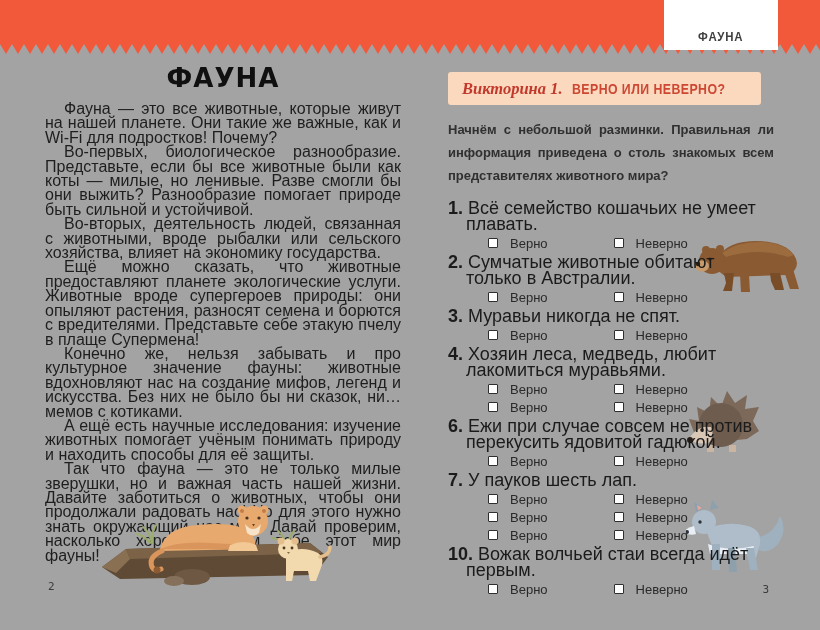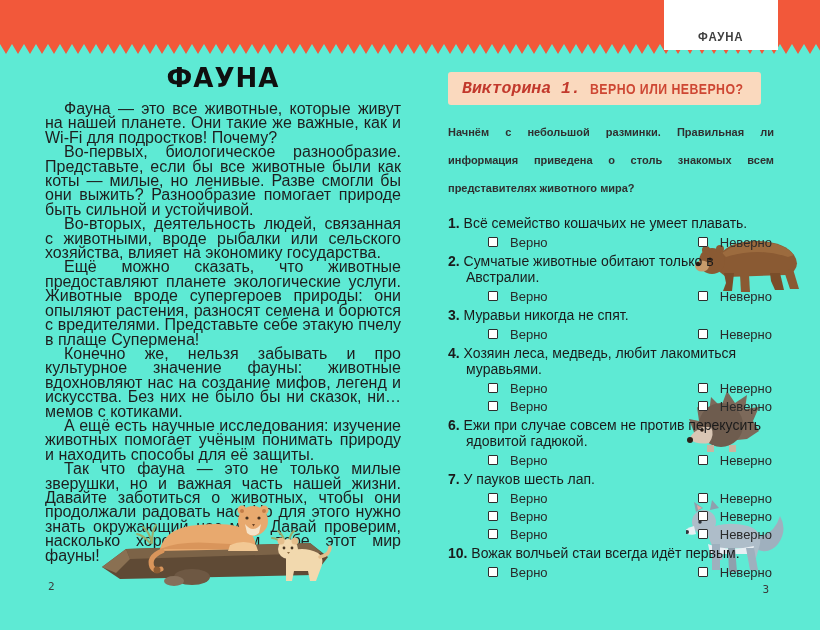--- a/index.html
+++ b/index.html
@@ -4,21 +4,21 @@
 <style>
   :root{
     --orange:#F2583A;
     --peach:#FAD9BE;
     --red:#C2392C;
     --ink:#222;
   }
   *{margin:0;padding:0;box-sizing:border-box;}
   html,body{background:#fff;}
   body{font-family:"Liberation Sans",sans-serif;color:var(--ink);}
-  .spread{position:relative;width:820px;height:630px;background:#5eead4;overflow:hidden;}
+  .spread{position:relative;width:820px;height:630px;background:#a3a3a3;overflow:hidden;}
 
   
   .top-band{position:absolute;top:0;left:0;width:820px;height:44px;background:var(--orange);z-index:1;}
   .band-zigzag{position:absolute;top:44px;left:0;z-index:1;display:block;}
   .fauna-tab{position:absolute;top:0;left:664px;width:114px;height:50px;background:#fff;z-index:2;
     display:flex;align-items:flex-end;justify-content:center;padding-bottom:6px;}
   .fauna-tab .tab-label{font-size:13px;font-weight:bold;color:#3f3f3f;letter-spacing:1px;
     display:inline-block;transform:scaleX(.88);}
 
   
@@ -28,33 +28,33 @@
   .article p{font-size:16px;line-height:14.4px;text-align:justify;text-indent:19px;color:#1e1e1e;}
   .lion-scene{position:absolute;left:45px;top:428px;}
   .pageno{position:absolute;font-size:11px;color:#3b3b3b;font-family:"DejaVu Sans Mono",monospace;}
   .pageno.left{left:3px;top:517px;}
   .pageno.right{right:36px;top:511px;}
 
   
   .right-page{position:absolute;left:448px;top:72px;width:357px;height:536px;}
   .quiz-banner{width:313px;height:33px;background:var(--peach);border-radius:3px;
     display:flex;align-items:center;padding:0 14px;gap:9px;}
-  .quiz-script{font-family:Liberation Mono, monospace;font-style:italic;font-weight:bold;
+  .quiz-script{font-family:Liberation Serif, serif;font-style:italic;font-weight:bold;
     font-size:16.5px;color:var(--red);white-space:nowrap;}
   .quiz-caps{font-size:14px;font-weight:bold;color:#CE4733;letter-spacing:.5px;
     display:inline-block;transform:scaleX(.88);transform-origin:left center;white-space:nowrap;}
-  .intro{margin-top:13px;width:326px;font-size:11px;line-height:28px;font-weight:bold;
+  .intro{margin-top:13px;width:326px;font-size:13px;line-height:23px;font-weight:bold;
     color:#303030;text-align:justify;position:relative;z-index:2;}
   .questions{margin-top:13px;width:324px;position:relative;z-index:2;}
   .question{margin-bottom:3px;}
-  .q-text{font-size:14px;line-height:16px;color:#1b1b1b;padding-left:18px;text-indent:-18px;}
+  .q-text{font-size:18px;line-height:16px;color:#1b1b1b;padding-left:18px;text-indent:-18px;}
   .q-num{font-weight:bold;}
-  .q-options{display:flex;align-items:center;margin:4px 0 4px 40px;height:14px;justify-content:space-between;}
+  .q-options{display:flex;align-items:center;margin:4px 0 4px 40px;height:14px;}
   .opt{display:flex;align-items:center;gap:12px;cursor:pointer;}
-  .opt + .opt{margin-left:22px;}
+  .opt + .opt{margin-left:66px;}
   .cb{width:10px;height:10px;border:1.6px solid #2e2e2e;border-radius:1px;background:#fff;flex:0 0 auto;}
   .opt-label{font-size:13px;color:#2a2a2a;}
 
   .illo{position:absolute;z-index:1;pointer-events:none;}
   .illo.bear{left:240px;top:151px;}
   .illo.hedgehog{left:229px;top:311px;}
   .illo.wolf{left:238px;top:424px;}
 </style>
 </head>
 <body>

